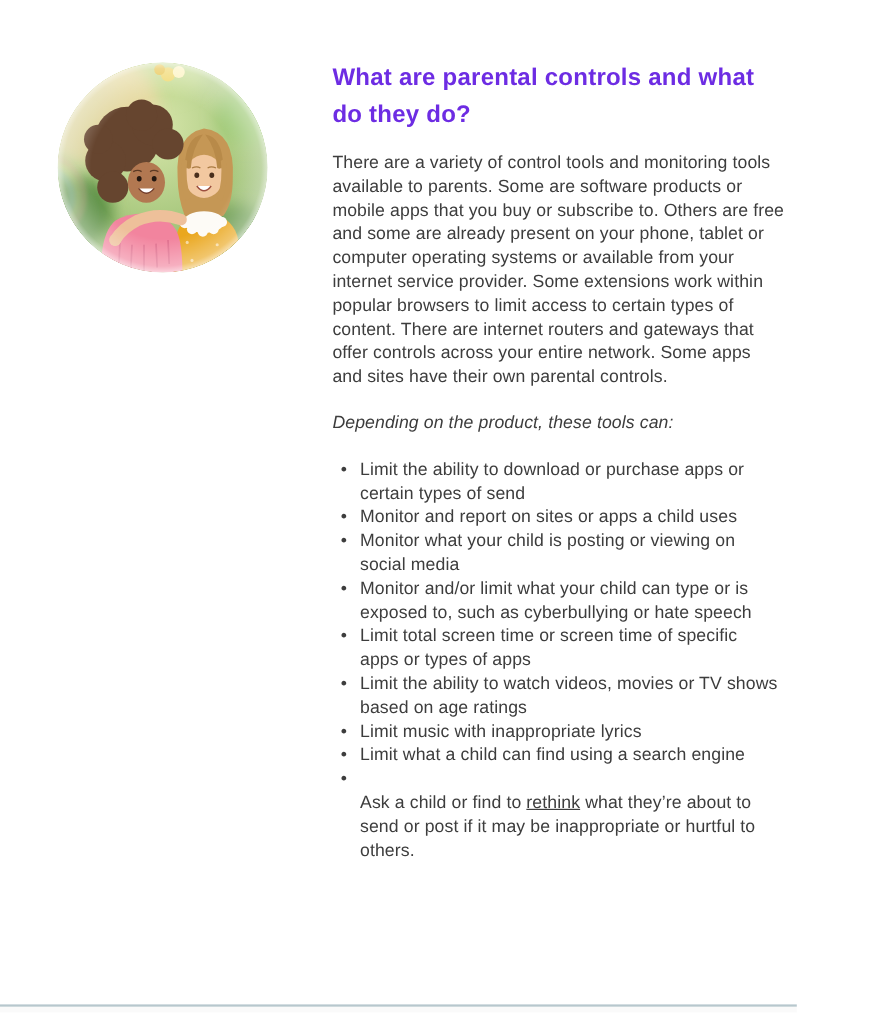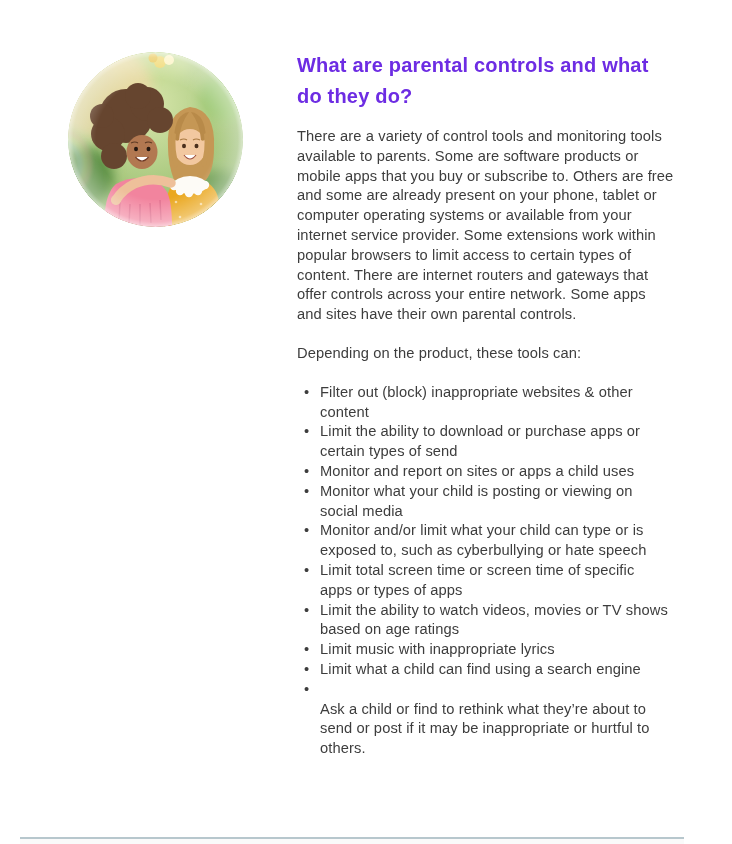--- a/index.html
+++ b/index.html
@@ -1,39 +1,39 @@
 <!DOCTYPE html>
 <html><head>
 <meta charset="utf-8">
 <style>
   html,body { margin:0; padding:0; background:#ffffff; }
   .page {
     position:relative; width:664px; height:844px; background:#ffffff;
     font-family:"Liberation Sans","DejaVu Sans",sans-serif;
-    color:#3d3d3d; overflow:hidden;margin-left:20px;
+    color:#3d3d3d; overflow:hidden;
   }
   .right-edge-line { position:absolute; left:727px; top:0; width:2px; height:844px; background:#ababab; }
   .bottom-rule { position:absolute; left:0; top:837px; width:732px; height:2px; background:#b7c7cd; }
   .below-rule { position:absolute; left:0; top:839px; width:732px; height:5px; background:#fafafa; }
 
   .photo-wrap { position:absolute; left:48px; top:52px; width:175px; height:175px; border-radius:50%; overflow:hidden; }
   .photo-wrap svg { display:block; }
 
   .content { position:absolute; left:277px; top:50px; width:436px; }
   .heading {
     margin:0; font-size:20px; line-height:31px; font-weight:700;
     color:#6d2ce3; letter-spacing:.2px; white-space:pre-line;
   }
   .bodytext { font-size:14.7px; line-height:19.8px; letter-spacing:.1px; color:#3d3d3d; }
   .intro { margin:15px 0 0; white-space:pre-line; }
-  .lead  { margin:19px 0 0; white-space:pre-line; }
+  .lead  { margin:19px 0 0; white-space:pre-line;font-style:italic; }
   .bullets { margin:19px 0 0; padding:0; list-style:none; }
   .bullets li { position:relative; padding-left:23px; white-space:pre-line; }
   .bullets li::before { content:"\2022"; position:absolute; left:7px; top:0; color:#3d3d3d; }
-  .inline-link { color:inherit; cursor:pointer; }
+  .inline-link { color:inherit; text-decoration:underline; cursor:pointer; }
 </style>
 </head>
 <body>
 
 <div class="page">
 
   <div class="photo-wrap">
     <svg viewBox="0 0 175 175" width="175" height="175">
       <defs>
         <clipPath id="circ">
@@ -144,22 +144,20 @@
 mobile apps that you buy or subscribe to. Others are free
 and some are already present on your phone, tablet or
 computer operating systems or available from your
 internet service provider. Some extensions work within
 popular browsers to limit access to certain types of
 content. There are internet routers and gateways that
 offer controls across your entire network. Some apps
 and sites have their own parental controls.</p>
     <p class="lead bodytext">Depending on the product, these tools can:</p>
     <ul class="bullets bodytext">
-      <li><span>Filter out (block) inappropriate websites &amp; other
-content</span></li>
       <li><span>Limit the ability to download or purchase apps or
 certain types of send</span></li>
       <li><span>Monitor and report on sites or apps a child uses</span></li>
       <li><span>Monitor what your child is posting or viewing on
 social media</span></li>
       <li><span>Monitor and/or limit what your child can type or is
 exposed to, such as cyberbullying or hate speech</span></li>
       <li><span>Limit total screen time or screen time of specific
 apps or types of apps</span></li>
       <li><span>Limit the ability to watch videos, movies or TV shows

